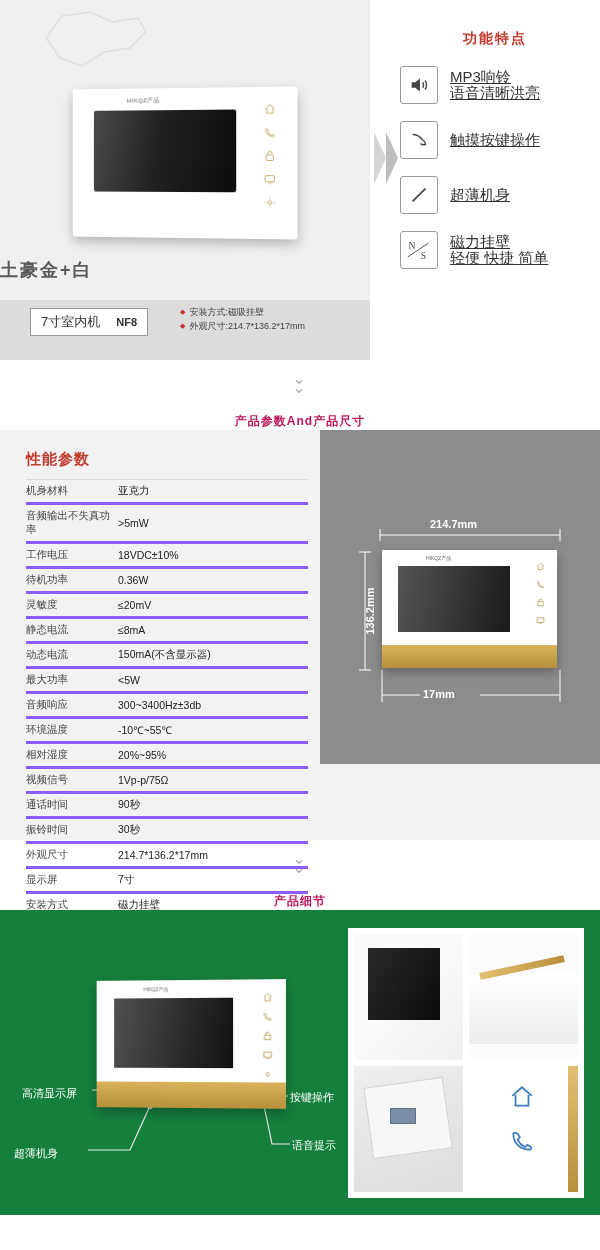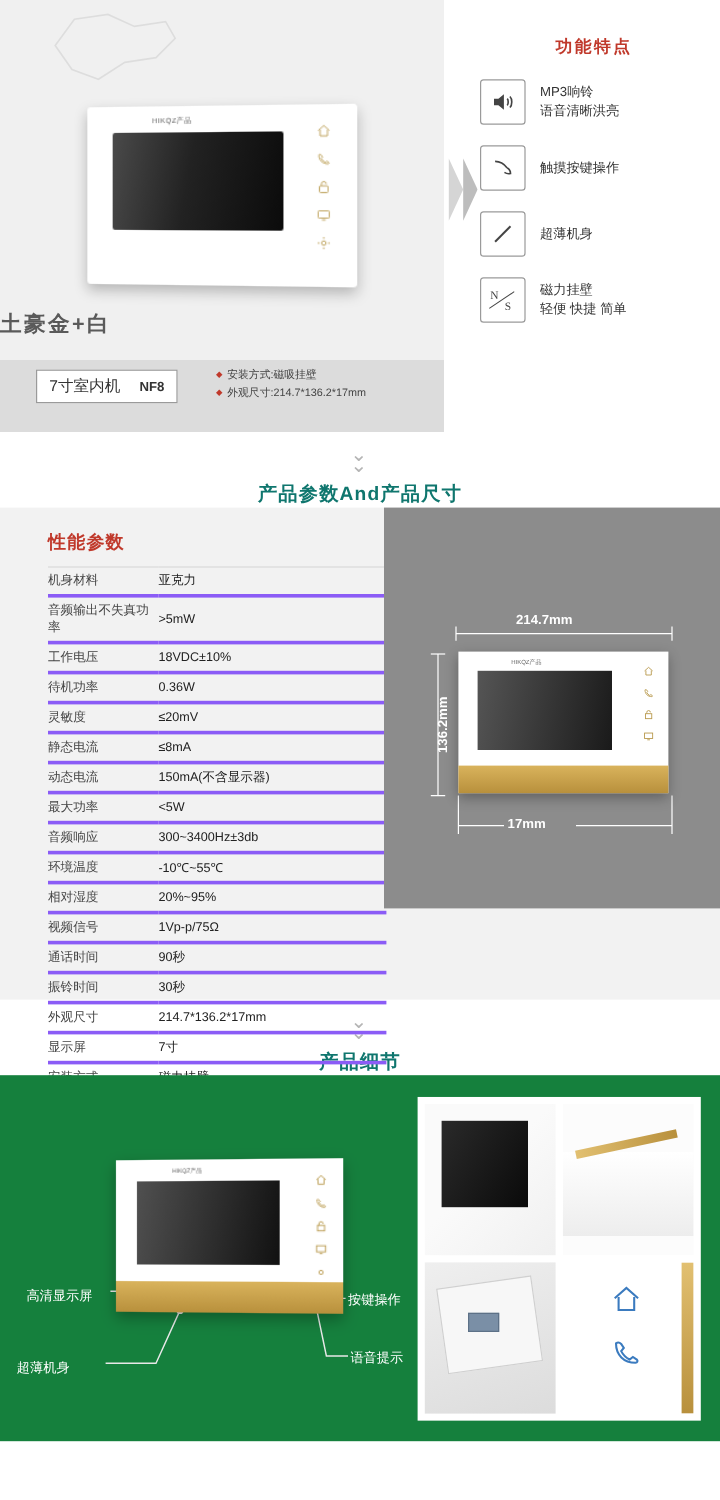--- a/index.html
+++ b/index.html
@@ -129,63 +129,63 @@
   .feat-ico {
     width: 38px; height: 38px;
     border: 1px solid #9a9a9a;
     border-radius: 3px;
     display: flex; align-items: center; justify-content: center;
     flex: 0 0 38px;
     background: #fff;
   }
   .feat-txt {
     margin-left: 12px;
-    font-size: 11px;
+    font-size: 15px;
     color: #333;
     line-height: 16px;
+    text-decoration: underline;
   }
   .arrows-deco {
     position: absolute;
     left: 372px; top: 130px;
     color: #cfcfcf;
   }
 
   
   .divider {
     width: 600px;
     text-align: center;
     padding-top: 14px;
   }
   .chev {
     color: #b5b5b5;
     font-size: 17px;
     line-height: 9px;
     letter-spacing: 2px;
   }
   .divider-label {
-    color: #0f766e;
-    font-size: 16px;
+    color: #be185d;
+    font-size: 12px;
     font-weight: bold;
     letter-spacing: 1px;
-    margin-top: 10px;
+    margin-top: 21px;
   }
 
   
   .params-wrap {
     position: relative;
     width: 600px;
     height: 410px;
     background: #f2f2f2;
   }
   .params-left {
     position: absolute;
     left: 0; top: 0;
     width: 350px; height: 410px;
     padding: 20px 42px 0 26px;
-    margin-left: 14px;
   }
   .params-title {
     color: #c0392b;
     font-size: 15px;
     font-weight: bold;
     letter-spacing: 1px;
     margin-bottom: 10px;
   }
   table.spec {
     width: 100%;

